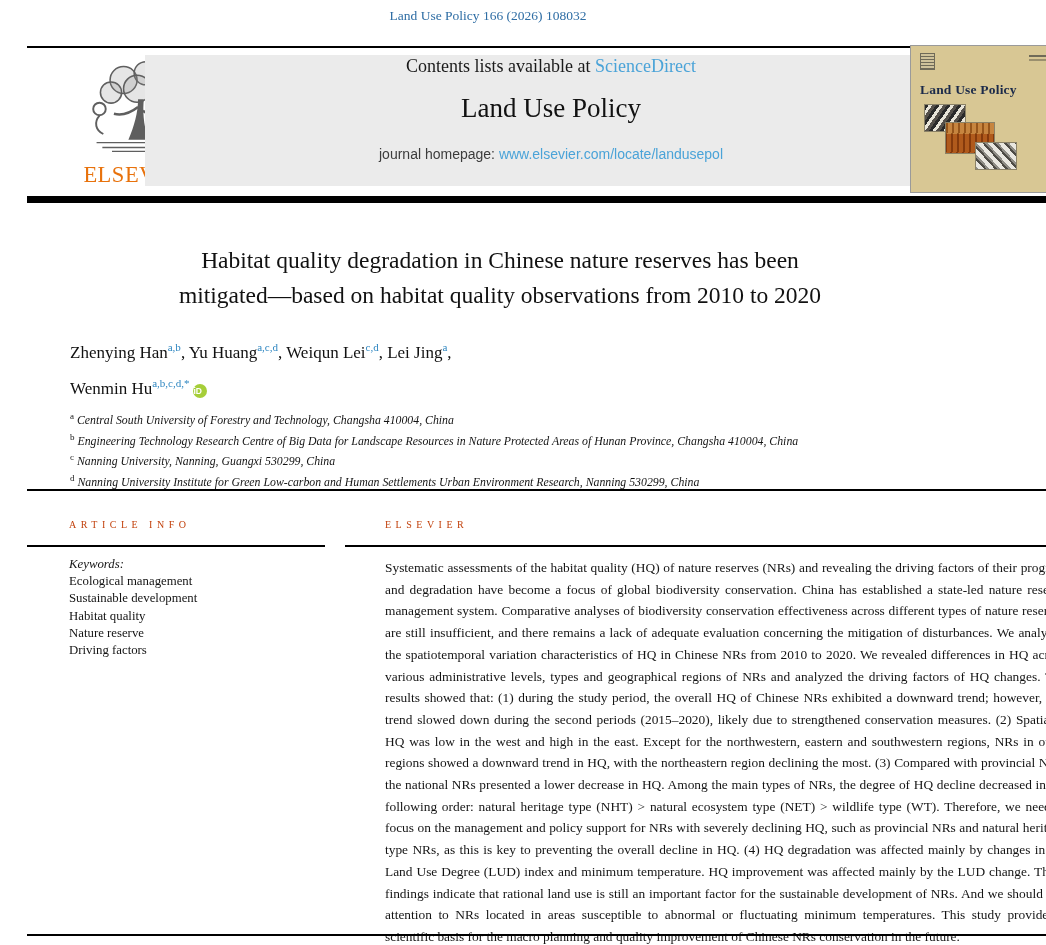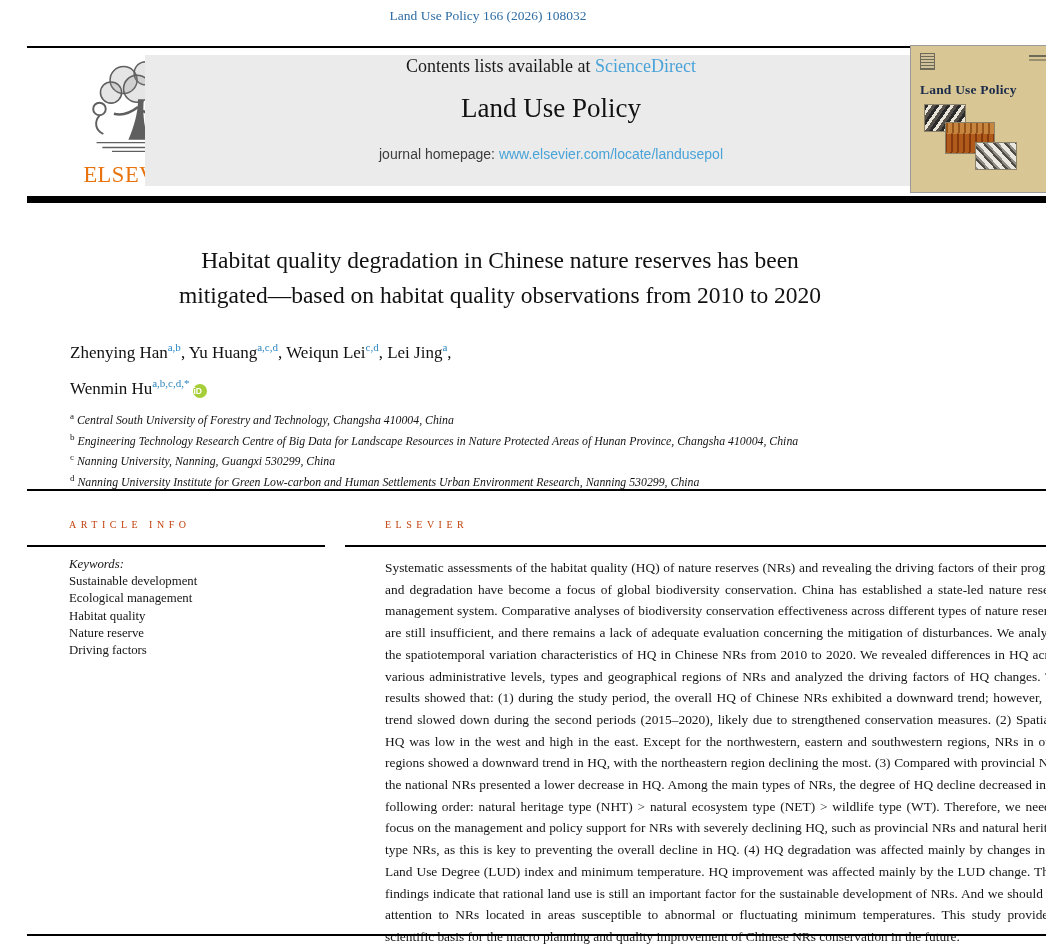--- a/index.html
+++ b/index.html
@@ -134,22 +134,22 @@
   <div><sup>c</sup> <span class="aff-text">Nanning University, Nanning, Guangxi 530299, China</span></div>
   <div><sup>d</sup> <span class="aff-text">Nanning University Institute for Green Low-carbon and Human Settlements Urban Environment Research, Nanning 530299, China</span></div>
 </div>
 
 <div class="abs rule rule-mid"></div>
 
 <div class="abs heading h-info">ARTICLE INFO</div>
 <div class="abs rule rule-info"></div>
 <div class="abs keywords">
   <div class="kw-label">Keywords:</div>
+  <div>Ecological management</div>
   <div>Sustainable development</div>
-  <div>Ecological management</div>
   <div>Habitat quality</div>
   <div>Nature reserve</div>
   <div>Driving factors</div>
 </div>
 
 <div class="abs heading h-abs">ELSEVIER</div>
 <div class="abs rule rule-abs"></div>
 <div class="abs abstract">Systematic assessments of the habitat quality (HQ) of nature reserves (NRs) and revealing the driving factors of their progress and degradation have become a focus of global biodiversity conservation. China has established a state-led nature reserve management system. Comparative analyses of biodiversity conservation effectiveness across different types of nature reserves are still insufficient, and there remains a lack of adequate evaluation concerning the mitigation of disturbances. We analyzed the spatiotemporal variation characteristics of HQ in Chinese NRs from 2010 to 2020. We revealed differences in HQ across various administrative levels, types and geographical regions of NRs and analyzed the driving factors of HQ changes. The results showed that: (1) during the study period, the overall HQ of Chinese NRs exhibited a downward trend; however, this trend slowed down during the second periods (2015–2020), likely due to strengthened conservation measures. (2) Spatially, HQ was low in the west and high in the east. Except for the northwestern, eastern and southwestern regions, NRs in other regions showed a downward trend in HQ, with the northeastern region declining the most. (3) Compared with provincial NRs, the national NRs presented a lower decrease in HQ. Among the main types of NRs, the degree of HQ decline decreased in the following order: natural heritage type (NHT) &gt; natural ecosystem type (NET) &gt; wildlife type (WT). Therefore, we need to focus on the management and policy support for NRs with severely declining HQ, such as provincial NRs and natural heritage type NRs, as this is key to preventing the overall decline in HQ. (4) HQ degradation was affected mainly by changes in the Land Use Degree (LUD) index and minimum temperature. HQ improvement was affected mainly by the LUD change. These findings indicate that rational land use is still an important factor for the sustainable development of NRs. And we should pay attention to NRs located in areas susceptible to abnormal or fluctuating minimum temperatures. This study provides a scientific basis for the macro planning and quality improvement of Chinese NRs conservation in the future.</div>
 
 <div class="abs rule rule-bottom"></div>

